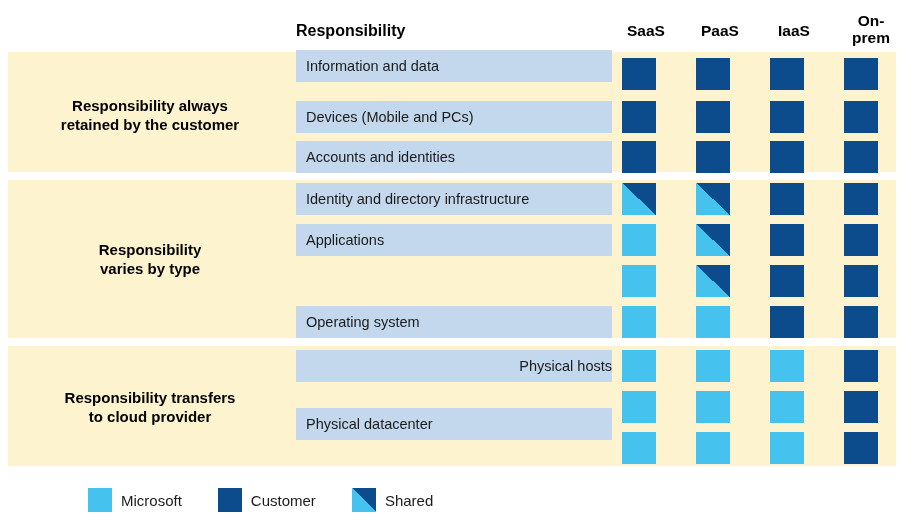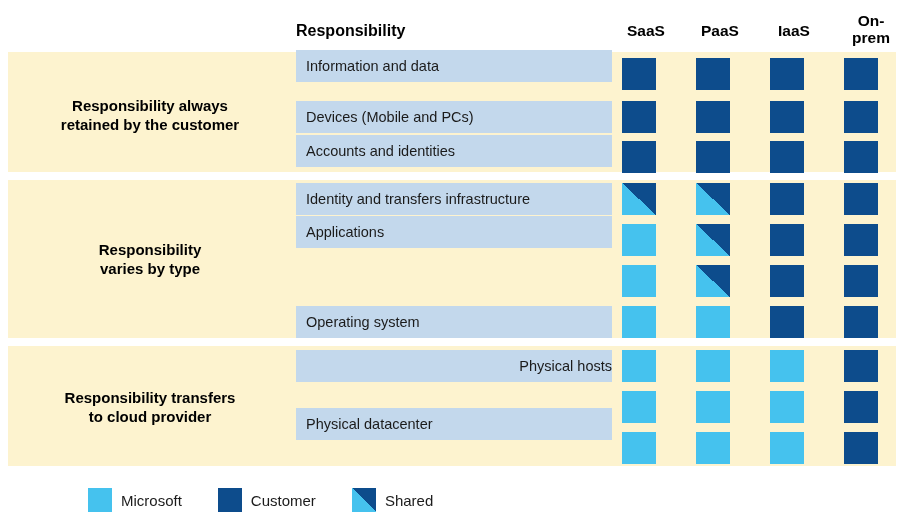--- a/index.html
+++ b/index.html
@@ -155,37 +155,37 @@
   <div class="cell customer" style="left:844px; top:58px;"></div>
 
   <div class="resp-row" style="top:101px;">
     <span>Devices (Mobile and PCs)</span>
     </div>
   <div class="cell customer" style="left:622px; top:101px;"></div>
   <div class="cell customer" style="left:696px; top:101px;"></div>
   <div class="cell customer" style="left:770px; top:101px;"></div>
   <div class="cell customer" style="left:844px; top:101px;"></div>
 
-  <div class="resp-row" style="top:135px;">
+  <div class="resp-row" style="top:141px;">
     <span>Accounts and identities</span>
     </div>
   <div class="cell customer" style="left:622px; top:141px;"></div>
   <div class="cell customer" style="left:696px; top:141px;"></div>
   <div class="cell customer" style="left:770px; top:141px;"></div>
   <div class="cell customer" style="left:844px; top:141px;"></div>
 
   <div class="resp-row" style="top:183px;">
-    <span>Identity and transfers infrastructure</span>
+    <span>Identity and directory infrastructure</span>
     </div>
   <div class="cell shared" style="left:622px; top:183px;"></div>
   <div class="cell shared" style="left:696px; top:183px;"></div>
   <div class="cell customer" style="left:770px; top:183px;"></div>
   <div class="cell customer" style="left:844px; top:183px;"></div>
 
-  <div class="resp-row" style="top:216px;">
+  <div class="resp-row" style="top:224px;">
     <span>Applications</span>
     </div>
   <div class="cell microsoft" style="left:622px; top:224px;"></div>
   <div class="cell shared" style="left:696px; top:224px;"></div>
   <div class="cell customer" style="left:770px; top:224px;"></div>
   <div class="cell customer" style="left:844px; top:224px;"></div>
 
   <div class="cell microsoft" style="left:622px; top:265px;"></div>
   <div class="cell shared" style="left:696px; top:265px;"></div>
   <div class="cell customer" style="left:770px; top:265px;"></div>

